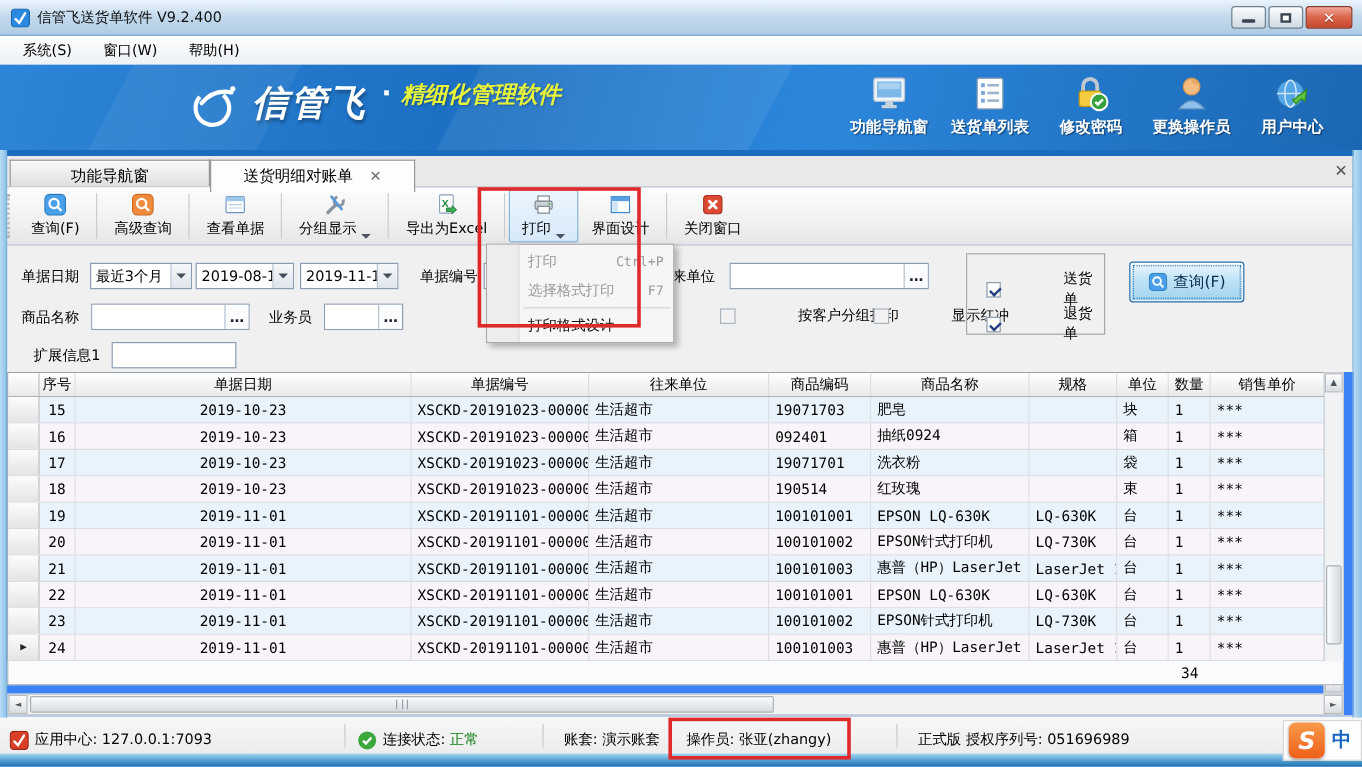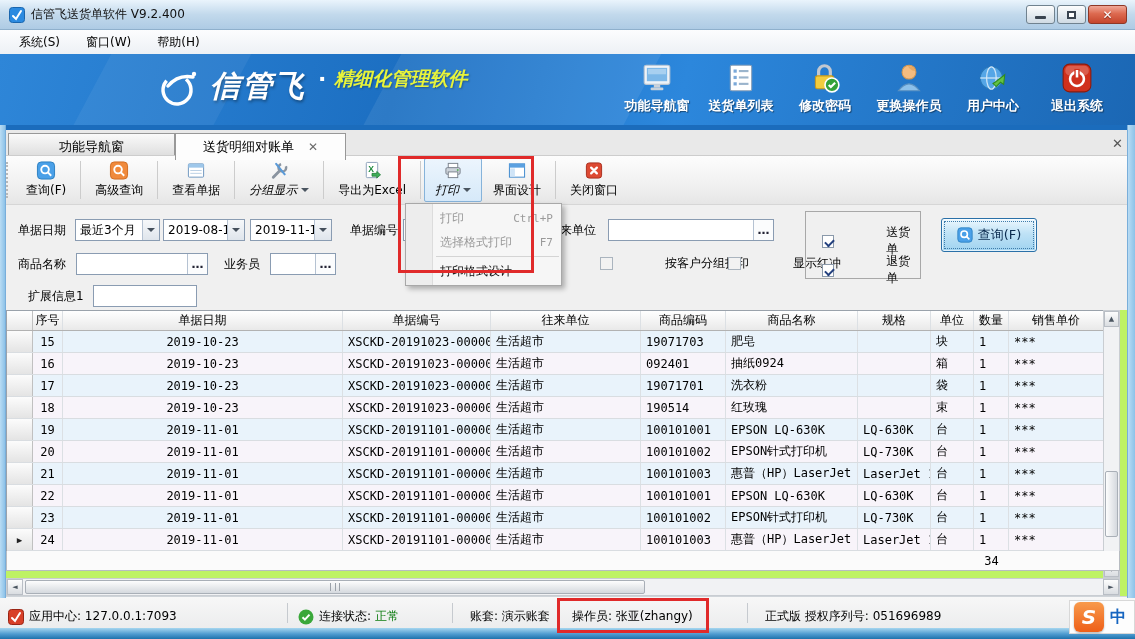--- a/index.html
+++ b/index.html
@@ -1,18 +1,18 @@
 <!DOCTYPE html>
 <html><head>
 <meta charset="utf-8">
 <style>
   * { margin:0; padding:0; box-sizing:border-box; }
   html,body { width:1135px; height:639px; }
   body { font-family:"DejaVu Sans", sans-serif; font-size:12px; color:#000; }
-  .window { position:relative; width:1135px; height:639px; background:#bef264; overflow:hidden; }
+  .window { position:relative; width:1135px; height:639px; background:#3b82f6; overflow:hidden; }
 
   
   .titlebar { position:absolute; left:0; top:0; width:1135px; height:30px;
     background:linear-gradient(#eaf4fc,#c2d9ec 50%,#aecbe4); border-bottom:1px solid #8fb0cc;
     display:flex; align-items:center; }
   .title-ico { width:16px; height:16px; margin:0 6px 0 9px; }
   .title-text { font-size:12px; color:#111; }
   .winbtns { position:absolute; right:8px; top:5px; display:flex; gap:2px; }
   .wbtn { width:29px; height:19px; border:1px solid #70828f; border-radius:3px;
     background:linear-gradient(#fdfdfd,#e7edf2 45%,#cfdae3); display:flex; align-items:center; justify-content:center; }
@@ -58,21 +58,21 @@
     background:linear-gradient(#fdfdfd,#eeeeee 70%,#e6e6e6); border-top:1px solid #cdcdcd; border-bottom:1px solid #d6d6d6;
     display:flex; align-items:center; }
   .grip { width:5px; height:36px; margin:0 4px 0 6px; border-left:2px dotted #b8b8b8; }
   .tbtn { height:44px; padding:2px 10px; display:flex; flex-direction:column; align-items:center; justify-content:center;
     border:1px solid transparent; border-radius:2px; position:relative; }
   .tbtn-label { margin-top:2px; font-size:12px; white-space:nowrap; }
   .tbtn.pressed { background:linear-gradient(#ecf5fd,#d6e9f9); border-color:#86b3da; }
   .tsep { width:1px; height:38px; background:#cccccc; margin:0 3px; }
   .drop-arrow { width:0; height:0; border-left:4px solid transparent; border-right:4px solid transparent;
     border-top:4px solid #4a5560; margin-left:4px; }
-  .tbtn-row { display:flex; align-items:center;font-style:italic; }
+  .tbtn-row { display:flex; align-items:flex-end; }
 
   
   .print-menu { position:absolute; left:405px; top:203px; width:157px; background:#f6f6f6;
     border:1px solid #a8a8a8; box-shadow:3px 3px 5px rgba(0,0,0,.28); z-index:50; padding:2px 0; }
   .print-menu::before { content:""; position:absolute; left:0; top:0; width:26px; height:100%; background:#ededed; border-right:1px solid #dcdcdc; }
   .pm-item { position:relative; height:24px; display:flex; align-items:center; padding-left:34px; padding-right:8px; }
   .pm-item.disabled { color:#9a9a9a; }
   .pm-item.enabled { color:#111; }
   .pm-shortcut { margin-left:auto; font-size:11px; font-family:"DejaVu Sans Mono", monospace; }
   .pm-sep { position:relative; height:1px; background:#d4d4d4; margin:2px 2px 2px 30px; }
@@ -251,30 +251,20 @@
       </div>
       <div class="bact">
         <svg viewBox="0 0 30 30">
             <circle cx="13.5" cy="15" r="10.5" fill="#55a6e6" stroke="#2a78b8"></circle>
             <ellipse cx="13.5" cy="15" rx="4.5" ry="10.5" fill="none" stroke="#cfe6f8" stroke-width="1.2"></ellipse>
             <line x1="3" y1="15" x2="24" y2="15" stroke="#cfe6f8" stroke-width="1.2"></line>
             <path d="M17 19 l9 -7 l-1 9 l-3 -2 l-4 4 l-3 -3 z" fill="#62c244" stroke="#2f8a1e"></path>
           </svg>
         <span class="bact-label">用户中心</span>
       </div>
-      <div class="bact">
-        <svg viewBox="0 0 30 30">
-            <rect x="2" y="2" width="26" height="26" rx="6" fill="#d0301c" stroke="#8e1a0a"></rect>
-            <rect x="4" y="3.5" width="22" height="9" rx="4" fill="rgba(255,255,255,.22)"></rect>
-            <circle cx="15" cy="16" r="6.5" fill="none" stroke="#fff" stroke-width="2.4"></circle>
-            <line x1="15" y1="6.5" x2="15" y2="14" stroke="#d0301c" stroke-width="5"></line>
-            <line x1="15" y1="7.5" x2="15" y2="14.5" stroke="#fff" stroke-width="2.4"></line>
-          </svg>
-        <span class="bact-label">退出系统</span>
-      </div>
     </div>
   </div>
 
   <div class="tabstrip">
     <div class="tab inactive">
         <span>功能导航窗</span>
       </div>
     <div class="tab active">
       <span>送货明细对账单</span>
       <span class="tab-close">✕</span>

